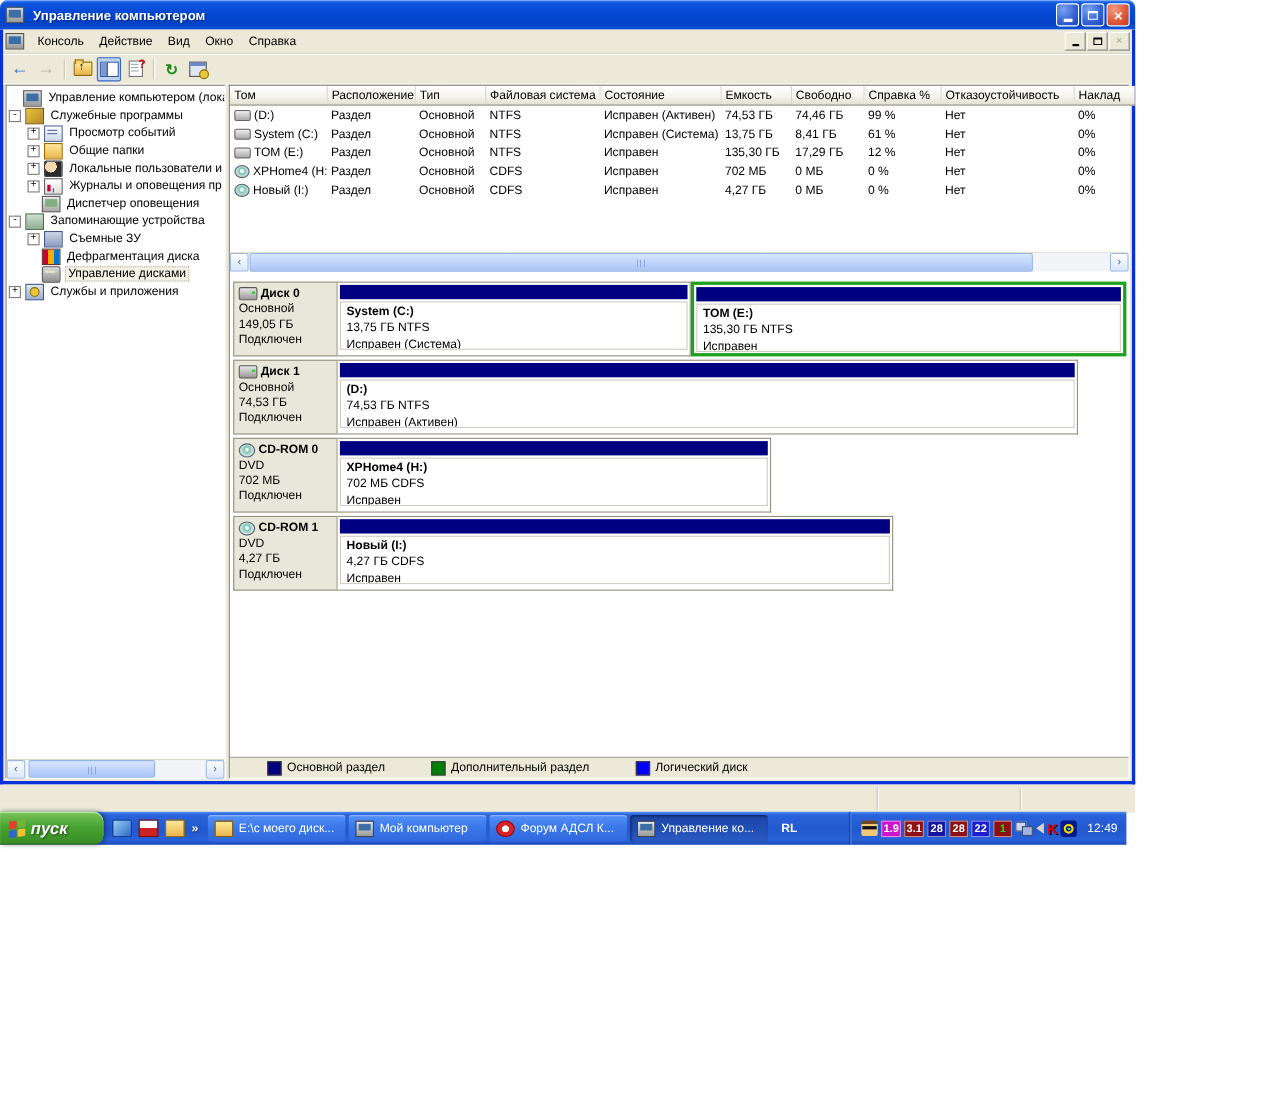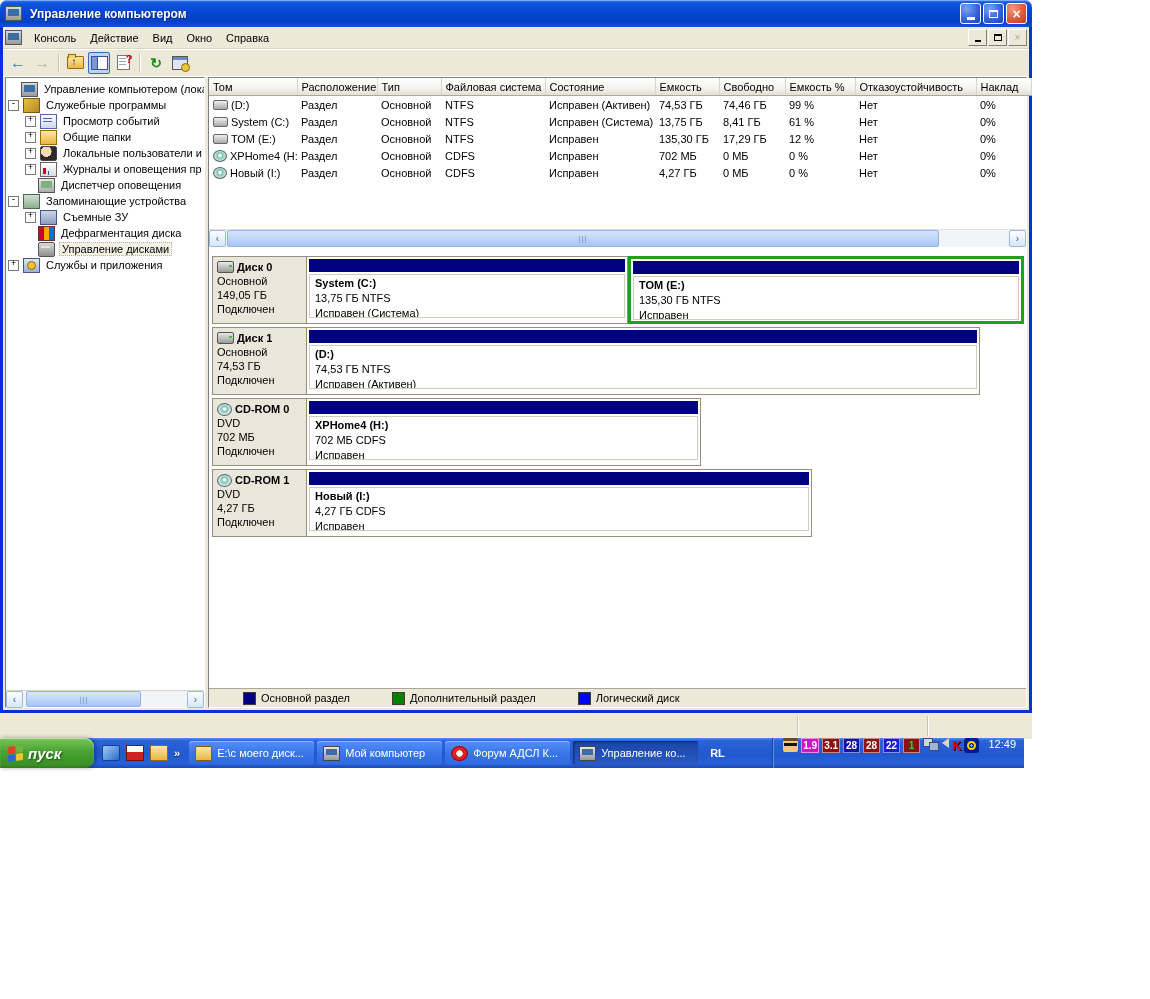--- a/index.html
+++ b/index.html
@@ -152,21 +152,21 @@
   .chev{color:#fff;font-weight:bold;font-size:11px;text-shadow:0 1px 1px #123;}
   .taskbtn{width:125px;flex:none;margin:3px 2px 3px 1px;border-radius:3px;display:flex;align-items:center;gap:5px;padding:0 6px;box-sizing:border-box;
     background:linear-gradient(180deg,#5591f6 0%,#3b78ea 45%,#2f68dd 100%);box-shadow:inset 0 1px 0 #8ab4f8;color:#fff;white-space:nowrap;overflow:hidden;}
   .taskbtn.active{background:linear-gradient(180deg,#1c44a4 0%,#2251b8 60%,#2a5cc4 100%);box-shadow:inset 1px 1px 2px #10245e;}
   .tk-ico{width:15px;height:13px;flex:none;}
   .tk-folder{background:linear-gradient(180deg,#ffe89a,#e8b64c);border:1px solid #8a5f00;border-radius:1px;}
   .tk-comp{background:linear-gradient(180deg,#e8e8e8,#9a9a9a);border:1px solid #444;}
   .tk-comp:before{content:"";display:block;margin:2px;height:6px;background:#3b6ea5;}
   .tk-opera{background:radial-gradient(circle,#fff 30%,#d22 34%);border-radius:50%;border:1px solid #901;}
   .lang{color:#fff;font-weight:bold;padding:0 10px;display:flex;align-items:center;}
-  .tray{margin-left:auto;display:flex;align-items:flex-start;gap:3px;padding:0 8px 0 10px;
+  .tray{margin-left:auto;display:flex;align-items:center;gap:3px;padding:0 8px 0 10px;
     border-left:1px solid #1a3f9e;box-shadow:inset 1px 0 0 #5d94ee;}
   .badge{min-width:17px;height:15px;padding:0 1px;display:flex;align-items:center;justify-content:center;
     color:#fff;font-size:10px;font-weight:bold;border:1px solid rgba(255,255,255,.5);box-sizing:border-box;}
   .tray-face{width:15px;height:14px;background:linear-gradient(180deg,#6b4a2a 0 25%,#f0c878 25%);position:relative;border-radius:2px;}
   .tray-face:before{content:"";position:absolute;left:1px;right:1px;top:5px;height:3px;background:#111;}
   .tray-net{width:16px;height:13px;position:relative;}
   .tray-net:before,.tray-net:after{content:"";position:absolute;width:8px;height:7px;background:#cdd6e8;border:1px solid #3a4a7a;}
   .tray-net:before{left:0;top:0;}
   .tray-net:after{right:0;bottom:0;background:#9fb4dd;}
   .tray-vol{width:0;height:0;border:5px solid transparent;border-right:7px solid #d8d4c8;border-left:none;}
@@ -342,21 +342,21 @@
             </colgroup>
             <thead>
               <tr>
                 <th>Том</th>
                 <th>Расположение</th>
                 <th>Тип</th>
                 <th>Файловая система</th>
                 <th>Состояние</th>
                 <th>Емкость</th>
                 <th>Свободно</th>
-                <th>Емкость %</th>
+                <th>Справка %</th>
                 <th>Отказоустойчивость</th>
                 <th>Наклад</th>
               </tr>
             </thead>
             <tbody>
               <tr>
                 <td>
                       <span class="cell-vol">
                         <span class="i-vol-disk"></span>
                         <span>(D:)</span>

